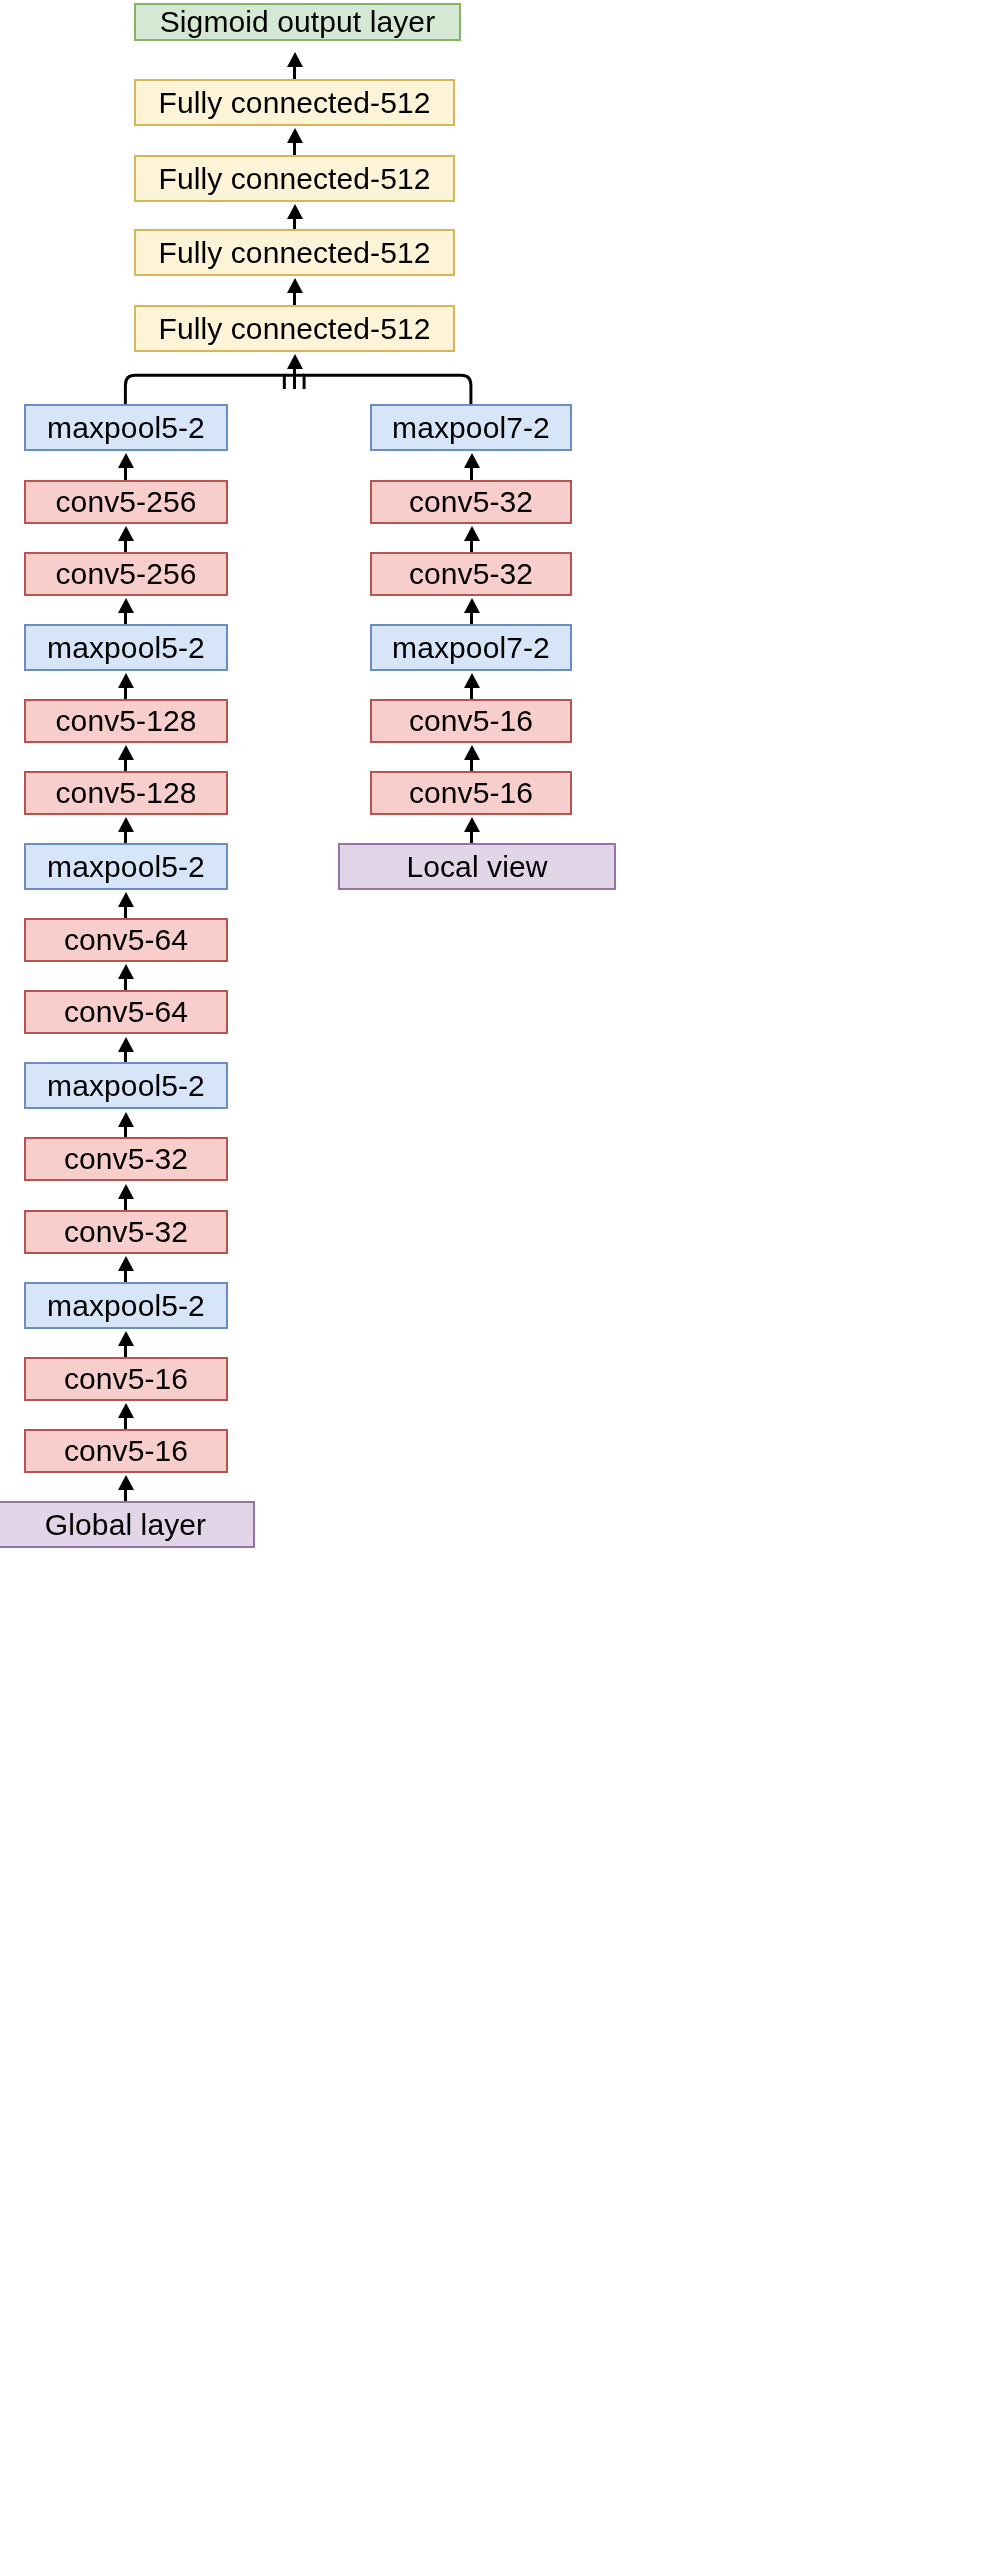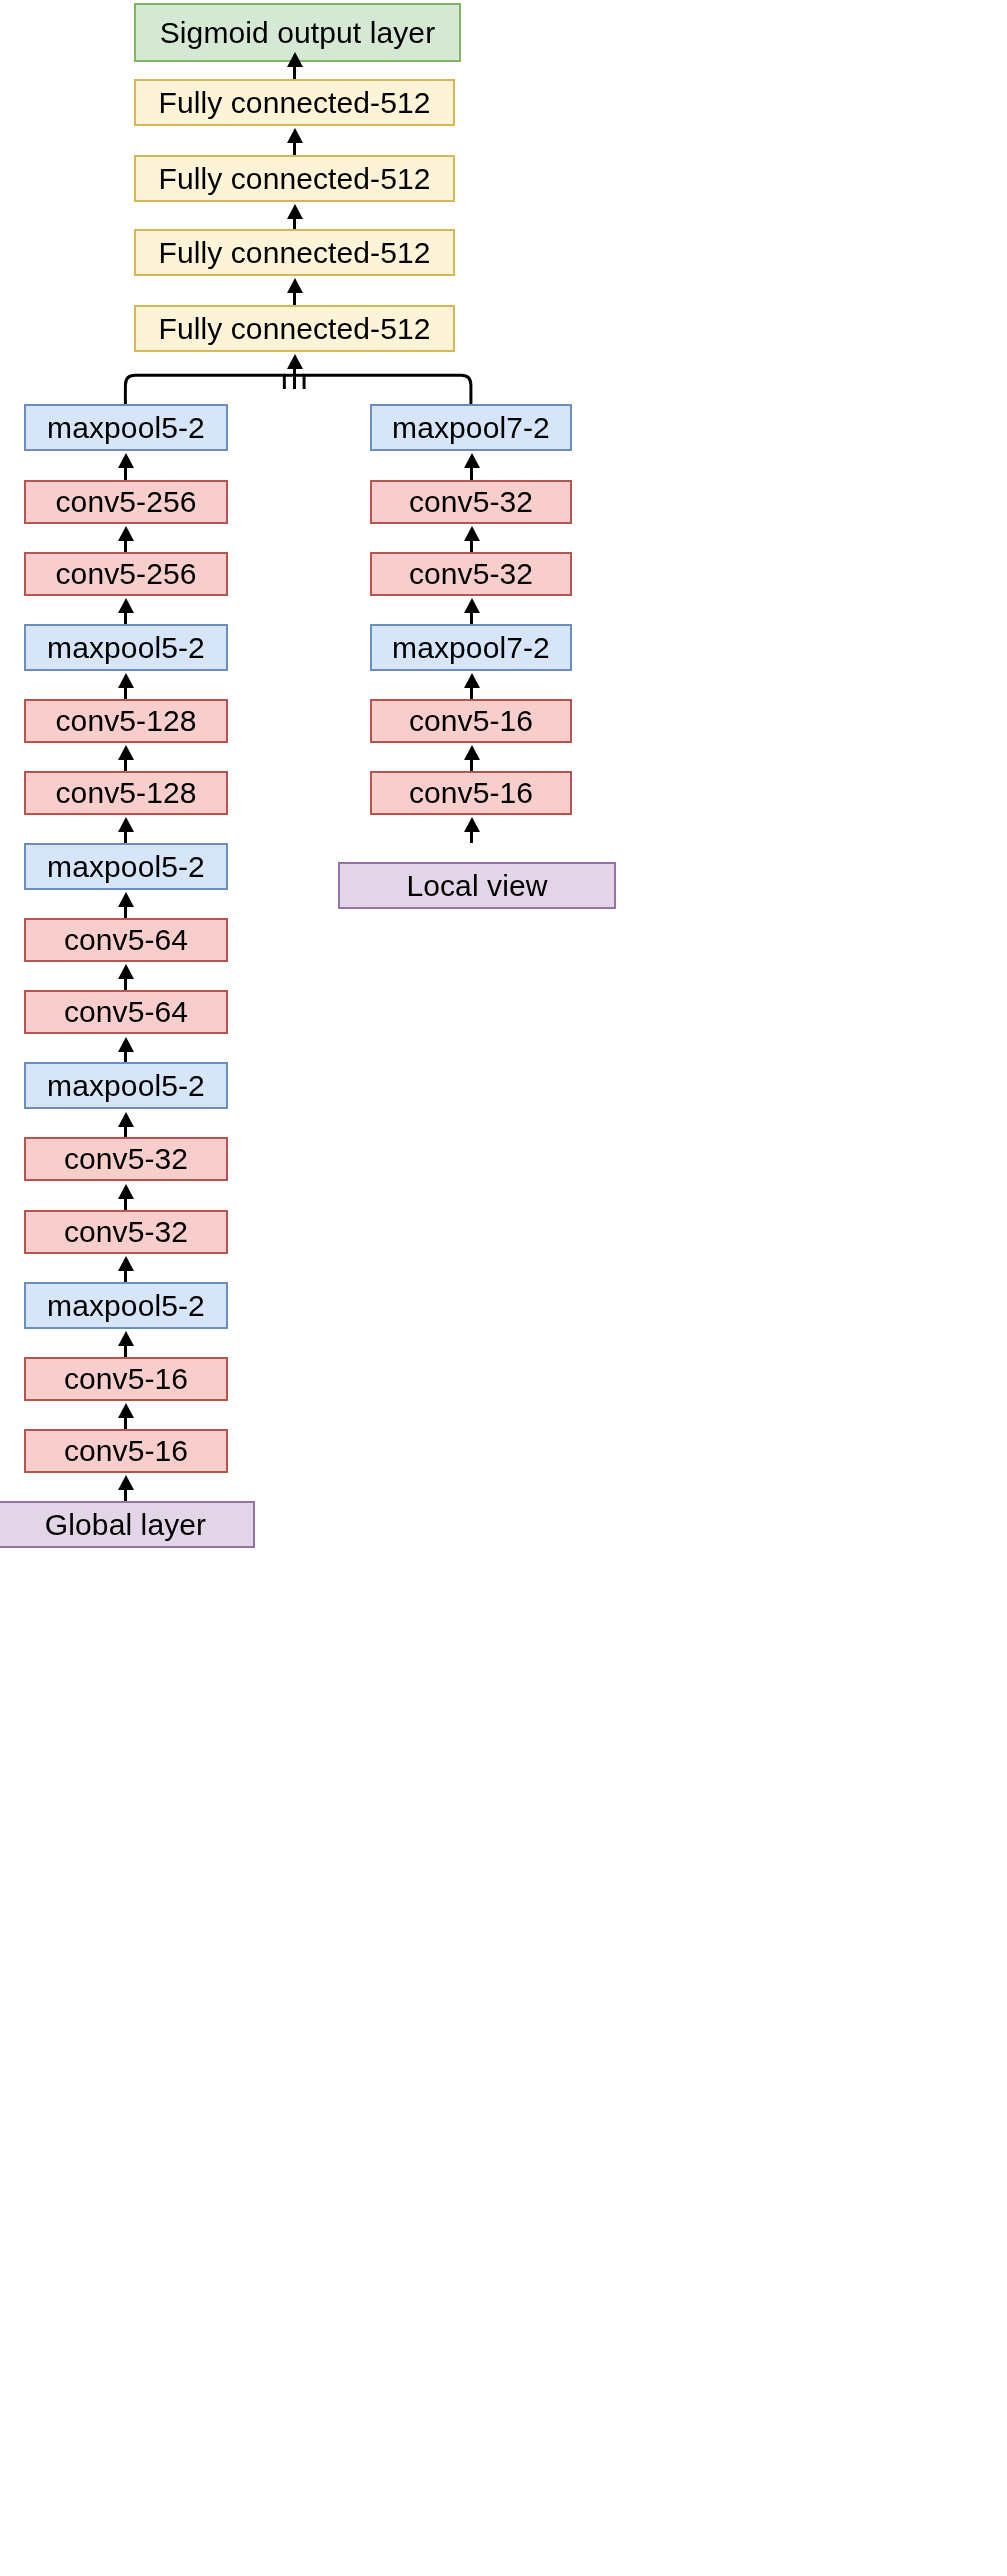--- a/index.html
+++ b/index.html
@@ -76,21 +76,21 @@
     left: 0;
     top: 0;
     overflow: visible;
   }
 </style>
 </head>
 <body>
 
 <div id="diagram">
 
-  <div class="node sigmoid" style="left:134px; top:3px; width:327px; height:59px;">
+  <div class="node sigmoid" style="left:134px; top:3px; width:327px; height:38px;">
     <span>Sigmoid output layer</span>
   </div>
   <div class="arrow" style="left:293px; top:65px; height:14px;"></div>
 
   <div class="node fc" style="left:134px; top:79px; width:321px; height:47px;">
     <span>Fully connected-512</span>
   </div>
   <div class="arrow" style="left:293px; top:141px; height:14px;"></div>
 
   <div class="node fc" style="left:134px; top:155px; width:321px; height:47px;">
@@ -217,18 +217,18 @@
   <div class="node conv" style="left:370px; top:699px; width:202px; height:44px;">
     <span>conv5-16</span>
   </div>
   <div class="arrow" style="left:470px; top:758px; height:13px;"></div>
 
   <div class="node conv" style="left:370px; top:771px; width:202px; height:44px;">
     <span>conv5-16</span>
   </div>
   <div class="arrow" style="left:470px; top:830px; height:13px;"></div>
 
-  <div class="node view" style="left:338px; top:843px; width:278px; height:47px;margin-top:19px;">
+  <div class="node view" style="left:338px; top:843px; width:278px; height:47px;">
     <span>Local view</span>
   </div>
 
 </div>
 
 
 </body></html>

